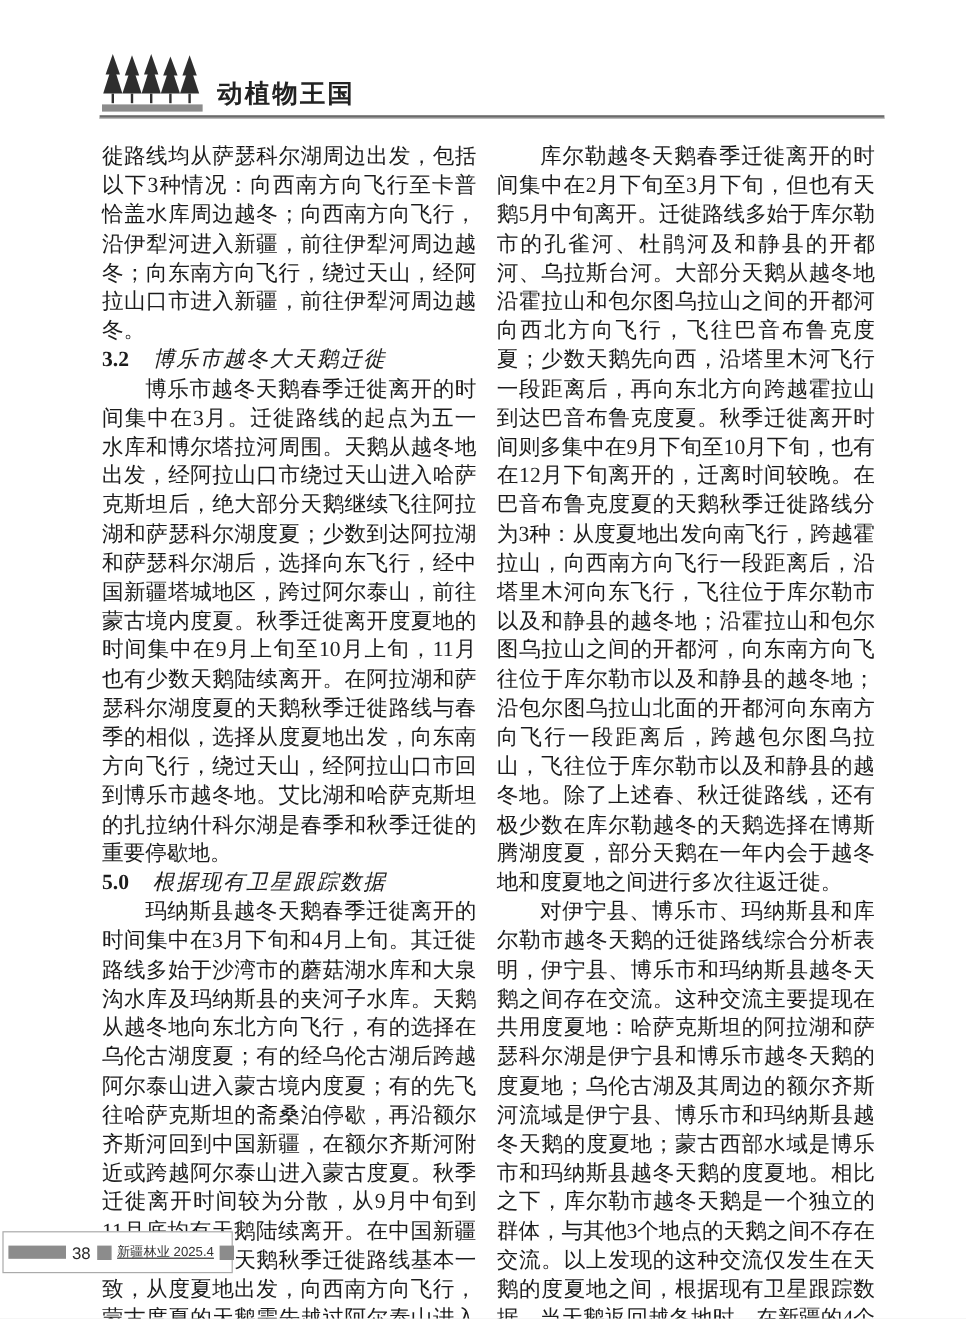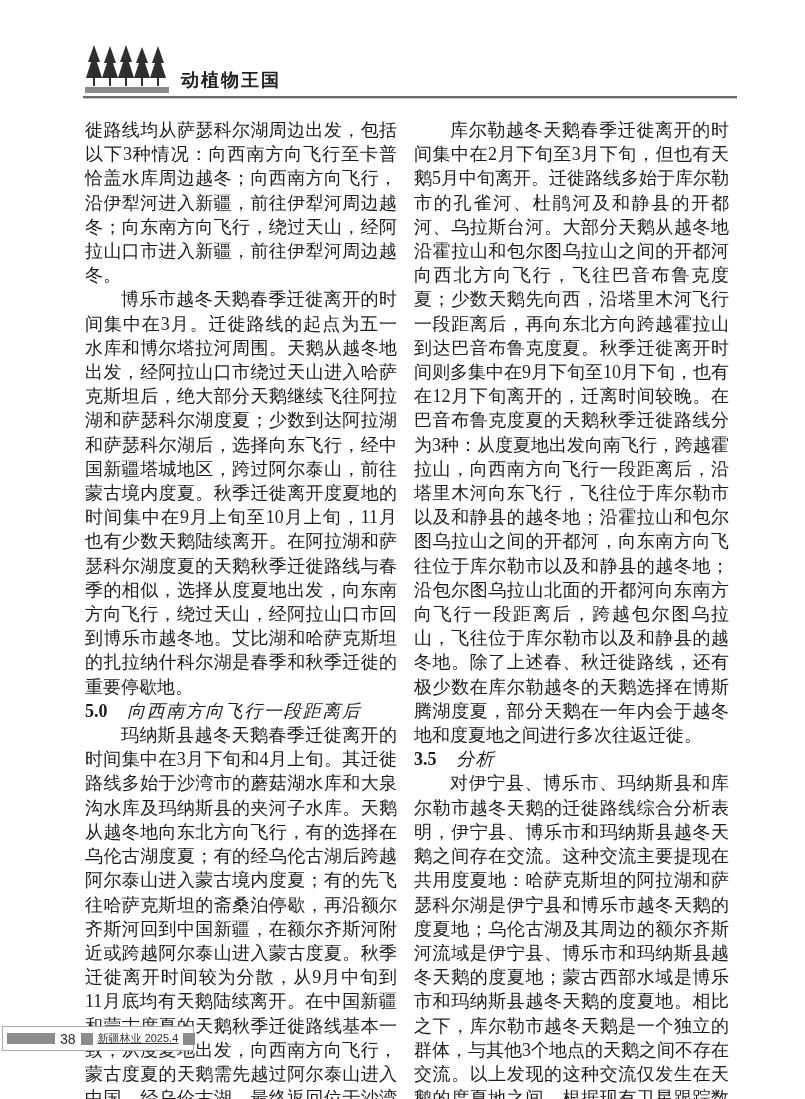--- a/index.html
+++ b/index.html
@@ -11,21 +11,21 @@
     overflow:hidden;
     font-family:"Liberation Serif","DejaVu Serif",serif;
     color:#1c1c1c;
   }
   
   .header{position:absolute;left:85px;top:42px;width:652px;height:56px;}
   .logo{position:absolute;left:0;top:0;width:84px;height:52px;}
   .header-label{
     position:absolute;left:96px;bottom:6px;
     font-family:"Liberation Sans","DejaVu Sans",sans-serif;
-    font-size:18px;font-weight:bold;color:#222;letter-spacing:2px;
+    font-size:21px;font-weight:bold;color:#222;letter-spacing:2px;
   }
   .header-rule{
     position:absolute;left:83px;top:96px;width:654px;height:2px;
     background:#6a6a6a;border-bottom:1px solid #c9c9c9;
   }
   
   .col{
     position:absolute;top:118px;
     font-size:18px;line-height:24.2px;
     text-align:justify;
@@ -40,21 +40,21 @@
     font-family:"Liberation Serif","DejaVu Serif",serif;
   }
   .heading .title{
     margin-left:1.1em;
     font-style:italic;          
     letter-spacing:1.5px;
   }
   
   .footer{
     position:absolute;left:2px;top:1026px;
-    height:25px;width:192px;
+    height:35px;width:192px;
     border:1px solid #aaaaaa;
     display:flex;align-items:center;
     padding:0 5px 0 4px;box-sizing:border-box;
     background:#ffffff;
   }
   .footer .lead-bar{width:48px;height:11px;background:#8c8c8c;flex:none;}
   .footer .page-num{
     font-family:"Liberation Sans","DejaVu Sans",sans-serif;
     font-size:14px;color:#2a2a2a;margin:0 5px;
   }
@@ -101,31 +101,31 @@
       </g>
       <rect x="0" y="45" width="84" height="6" fill="#8c8c8c"></rect>
     </svg>
     <span class="header-label">动植物王国</span>
   </div>
   <div class="header-rule"></div>
 
   <div class="col col-left">
     <p class="cont">徙路线均从萨瑟科尔湖周边出发，包括以下3种情况：向西南方向飞行至卡普恰盖水库周边越冬；向西南方向飞行，沿伊犁河进入新疆，前往伊犁河周边越冬；向东南方向飞行，绕过天山，经阿拉山口市进入新疆，前往伊犁河周边越冬。</p>
 
+    <p class="heading"><span class="num">3.2</span><span class="title">博乐市越冬大天鹅迁徙</span></p>
     <p class="indent">博乐市越冬天鹅春季迁徙离开的时间集中在3月。迁徙路线的起点为五一水库和博尔塔拉河周围。天鹅从越冬地出发，经阿拉山口市绕过天山进入哈萨克斯坦后，绝大部分天鹅继续飞往阿拉湖和萨瑟科尔湖度夏；少数到达阿拉湖和萨瑟科尔湖后，选择向东飞行，经中国新疆塔城地区，跨过阿尔泰山，前往蒙古境内度夏。秋季迁徙离开度夏地的时间集中在9月上旬至10月上旬，11月也有少数天鹅陆续离开。在阿拉湖和萨瑟科尔湖度夏的天鹅秋季迁徙路线与春季的相似，选择从度夏地出发，向东南方向飞行，绕过天山，经阿拉山口市回到博乐市越冬地。艾比湖和哈萨克斯坦的扎拉纳什科尔湖是春季和秋季迁徙的重要停歇地。</p>
 
-    <p class="heading"><span class="num">5.0</span><span class="title">向西南方向飞行一段距离后</span></p>
+    <p class="heading"><span class="num">5.0</span><span class="title">根据现有卫星跟踪数据</span></p>
     <p class="indent">玛纳斯县越冬天鹅春季迁徙离开的时间集中在3月下旬和4月上旬。其迁徙路线多始于沙湾市的蘑菇湖水库和大泉沟水库及玛纳斯县的夹河子水库。天鹅从越冬地向东北方向飞行，有的选择在乌伦古湖度夏；有的经乌伦古湖后跨越阿尔泰山进入蒙古境内度夏；有的先飞往哈萨克斯坦的斋桑泊停歇，再沿额尔齐斯河回到中国新疆，在额尔齐斯河附近或跨越阿尔泰山进入蒙古度夏。秋季迁徙离开时间较为分散，从9月中旬到11月底均有天鹅陆续离开。在中国新疆和蒙古度夏的天鹅秋季迁徙路线基本一致，从度夏地出发，向西南方向飞行，蒙古度夏的天鹅需先越过阿尔泰山进入中国，经乌伦古湖，最终返回位于沙湾市和玛纳斯县的越冬地。在玛纳斯越冬天鹅的春季和秋季迁徙路线上，阿勒泰地区的克兰河和额尔齐斯河均为重要停歇地。</p>
 
   </div>
 
   <div class="col col-right">
     <p class="indent">库尔勒越冬天鹅春季迁徙离开的时间集中在2月下旬至3月下旬，但也有天鹅5月中旬离开。迁徙路线多始于库尔勒市的孔雀河、杜鹃河及和静县的开都河、乌拉斯台河。大部分天鹅从越冬地沿霍拉山和包尔图乌拉山之间的开都河向西北方向飞行，飞往巴音布鲁克度夏；少数天鹅先向西，沿塔里木河飞行一段距离后，再向东北方向跨越霍拉山到达巴音布鲁克度夏。秋季迁徙离开时间则多集中在9月下旬至10月下旬，也有在12月下旬离开的，迁离时间较晚。在巴音布鲁克度夏的天鹅秋季迁徙路线分为3种：从度夏地出发向南飞行，跨越霍拉山，向西南方向飞行一段距离后，沿塔里木河向东飞行，飞往位于库尔勒市以及和静县的越冬地；沿霍拉山和包尔图乌拉山之间的开都河，向东南方向飞往位于库尔勒市以及和静县的越冬地；沿包尔图乌拉山北面的开都河向东南方向飞行一段距离后，跨越包尔图乌拉山，飞往位于库尔勒市以及和静县的越冬地。除了上述春、秋迁徙路线，还有极少数在库尔勒越冬的天鹅选择在博斯腾湖度夏，部分天鹅在一年内会于越冬地和度夏地之间进行多次往返迁徙。</p>
 
-    <p class="heading"><span class="num">3.5</span><span class="title">分析</span></p>
     <p class="indent">对伊宁县、博乐市、玛纳斯县和库尔勒市越冬天鹅的迁徙路线综合分析表明，伊宁县、博乐市和玛纳斯县越冬天鹅之间存在交流。这种交流主要提现在共用度夏地：哈萨克斯坦的阿拉湖和萨瑟科尔湖是伊宁县和博乐市越冬天鹅的度夏地；乌伦古湖及其周边的额尔齐斯河流域是伊宁县、博乐市和玛纳斯县越冬天鹅的度夏地；蒙古西部水域是博乐市和玛纳斯县越冬天鹅的度夏地。相比之下，库尔勒市越冬天鹅是一个独立的群体，与其他3个地点的天鹅之间不存在交流。以上发现的这种交流仅发生在天鹅的度夏地之间，根据现有卫星跟踪数据，当天鹅返回越冬地时，在新疆的4个越冬地点间并不存在交流，即原本在新疆某地越冬的天鹅，在整个越冬期及下个越冬期依然会选择在该地点越冬，不会前往新疆其他的越冬点。</p>
   </div>
 
   <div class="footer">
     <span class="lead-bar"></span>
     <span class="page-num">38</span>
     <span class="sq"></span>
     <span class="journal">新疆林业 2025.4</span>
     <span class="sq"></span>
   </div>

